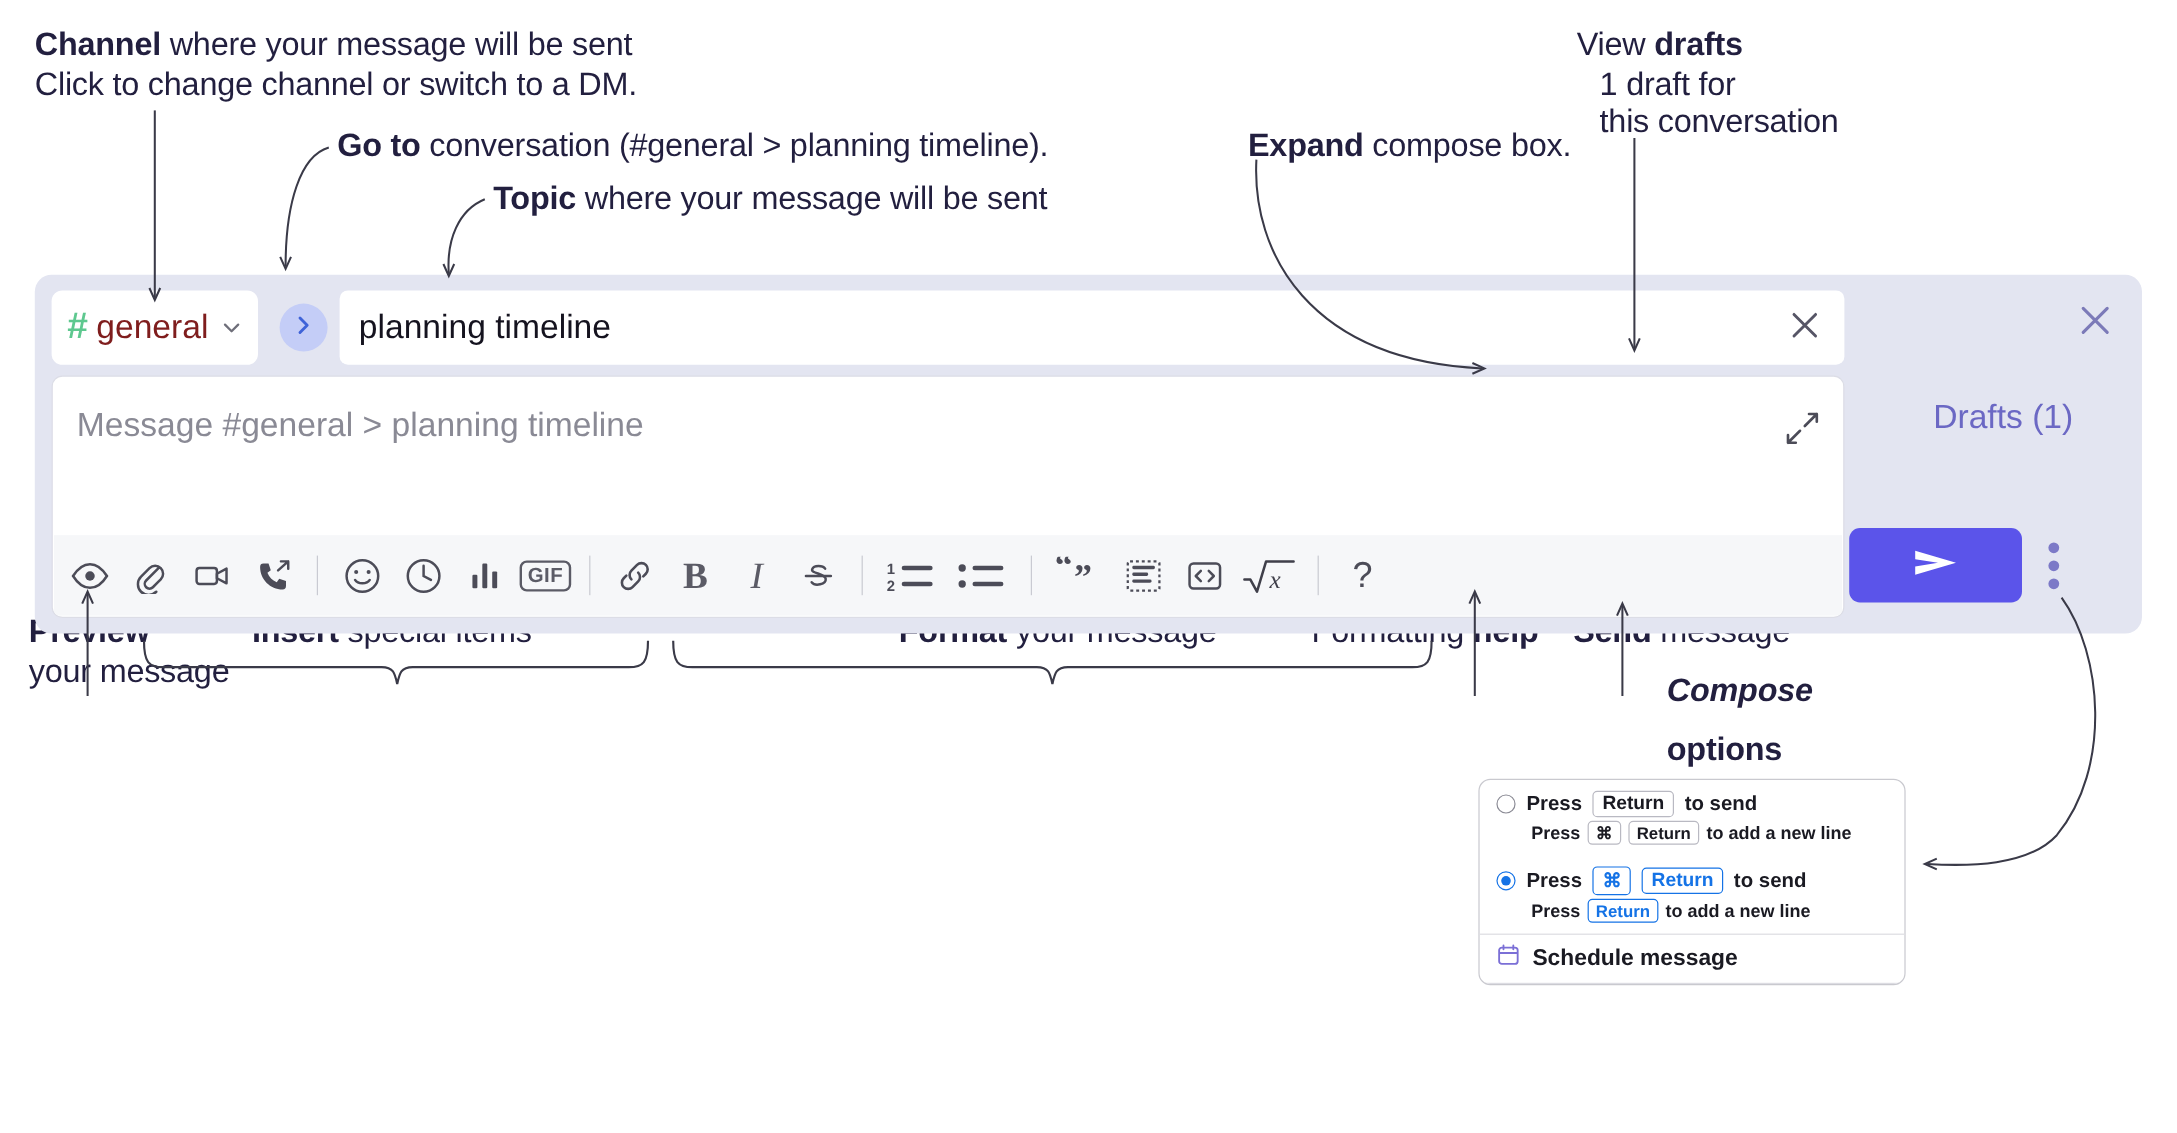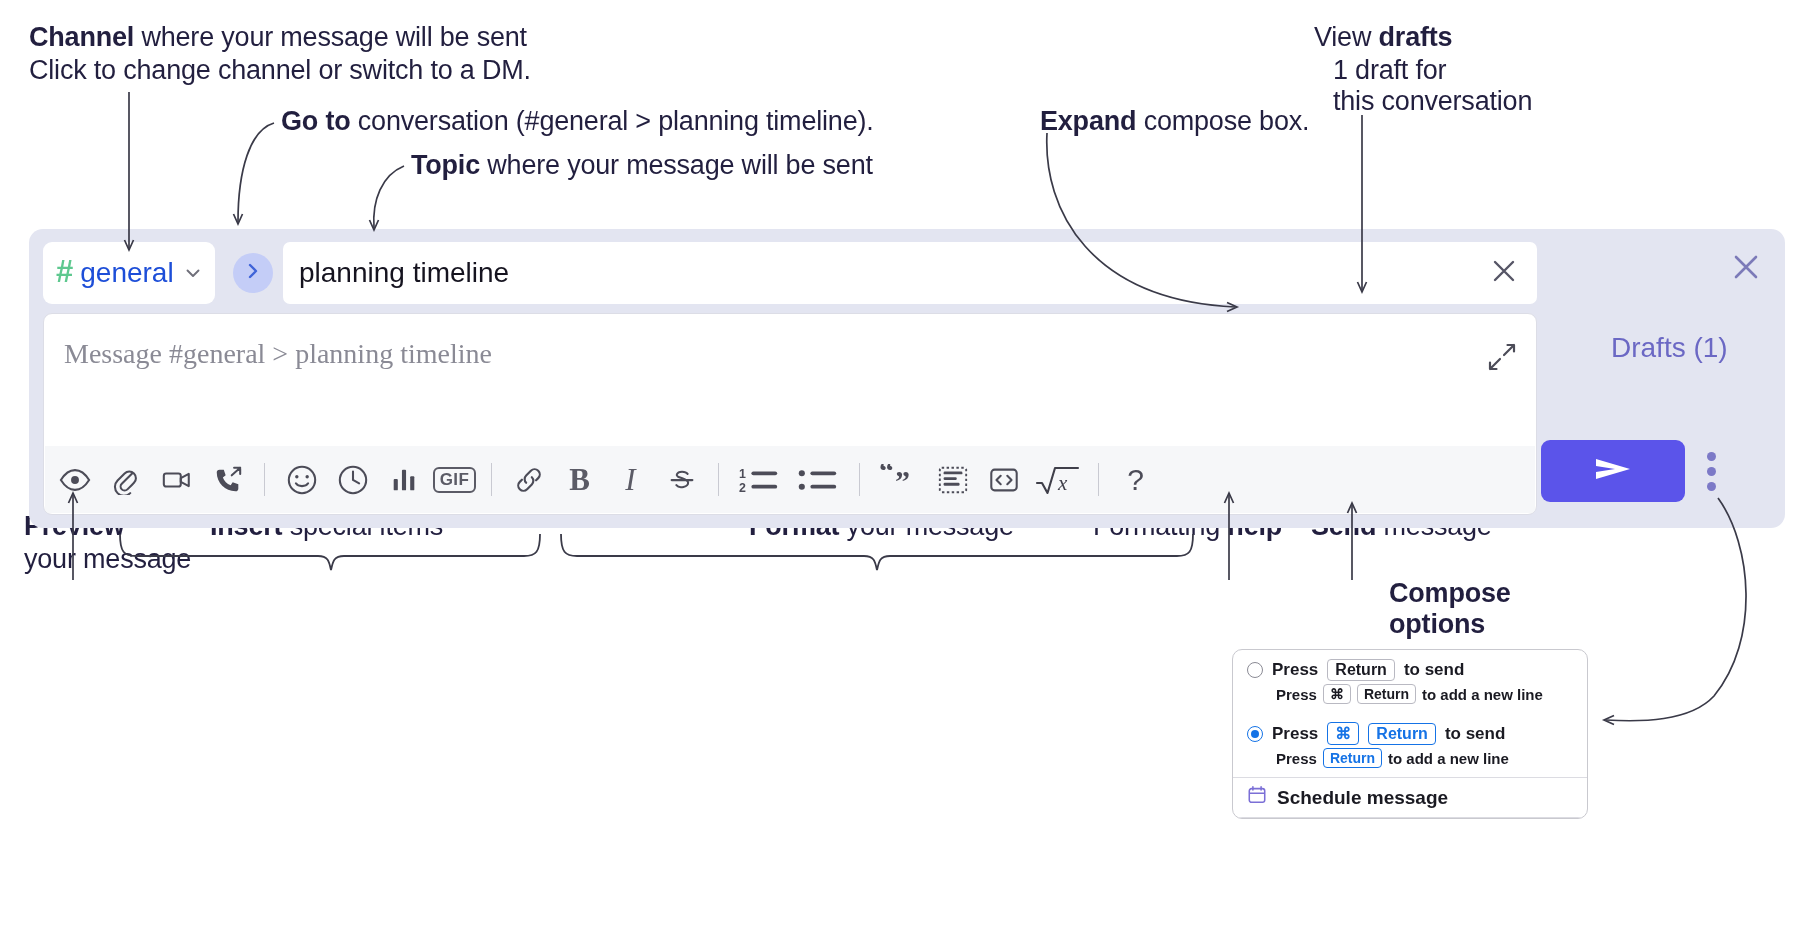--- a/index.html
+++ b/index.html
@@ -25,40 +25,40 @@
     position:absolute; left:14px; top:13px; width:1494px; height:273px;
   }
   
   .row-top{ position:absolute; left:0; top:0; height:62px; width:100%; }
   #channel-select{
     position:absolute; left:0; top:0; width:172px; height:62px;
     background:#fff; border-radius:9px; display:flex; align-items:center; gap:7px;
     padding:0 13px; cursor:pointer;
   }
   .hash{ color:#5ec88f; font-size:31px; font-weight:700; line-height:1; transform:translateY(-2px);}
-  #channel-name{ font-size:28px; color:#1d4ed8; }
+  #channel-name{ font-size:28px; color:#7f1d1d; }
   .chev{ margin-left:auto; width:18px; height:18px; }
   #go-btn{
     position:absolute; left:190px; top:11px; width:40px; height:40px; border-radius:50%;
     background:#c4cdf7; display:flex; align-items:center; justify-content:center; cursor:pointer;
   }
   #topic-field{
     position:absolute; left:240px; top:0; right:0; height:62px; background:#fff;
     border-radius:7px; display:flex; align-items:center; padding:0 16px;
   }
   #topic-value{ font-size:28px; color:#15131f; }
   #topic-clear{ margin-left:auto; cursor:pointer; }
 
   
   #message-box{
     position:absolute; left:0; top:71px; right:0; height:202px;
     background:#fff; border:1px solid #dcdde6; border-radius:9px; overflow:hidden;
   }
   #message-placeholder{
-    position:absolute; left:20px; top:24px; font-size:28px; color:#8a8a95;font-family:Liberation Serif, serif;
+    position:absolute; left:20px; top:24px; font-size:28px; color:#8a8a95;
   }
   #expand-btn{ position:absolute; right:19px; top:28px; cursor:pointer; }
 
   
   #toolbar{
     position:absolute; left:1px; bottom:1px; right:1px; height:67px;
     background:#f6f7f9; display:flex; align-items:center; padding-left:4px; gap:0;
   }
   .tb{ width:51px; height:51px; display:flex; align-items:center; justify-content:center; cursor:pointer; color:#5b5b66; }
   .sep{ width:1px; height:33px; background:#c9cad2; margin:0 11px; flex:none;}
@@ -141,21 +141,21 @@
 </div>
 
 <div class="anno" style="left:1093px; top:511px;">
   <span>Formatting </span><b>help</b>
 </div>
 
 <div class="anno" style="left:1311px; top:511px;">
   <b>Send</b><span> message</span>
 </div>
 
-<div class="anno" style="left:1389px; top:578px;">
+<div class="anno" style="left:1389px; top:560px;font-style:italic;">
   <b>Compose</b>
 </div>
 <div class="anno" style="left:1389px; top:609px;">
   <b>options</b>
 </div>
 <div class="anno" style="left:1389px; top:641px;">menu</div>
 
 <div id="compose-panel">
 
   <div id="panel-close">

